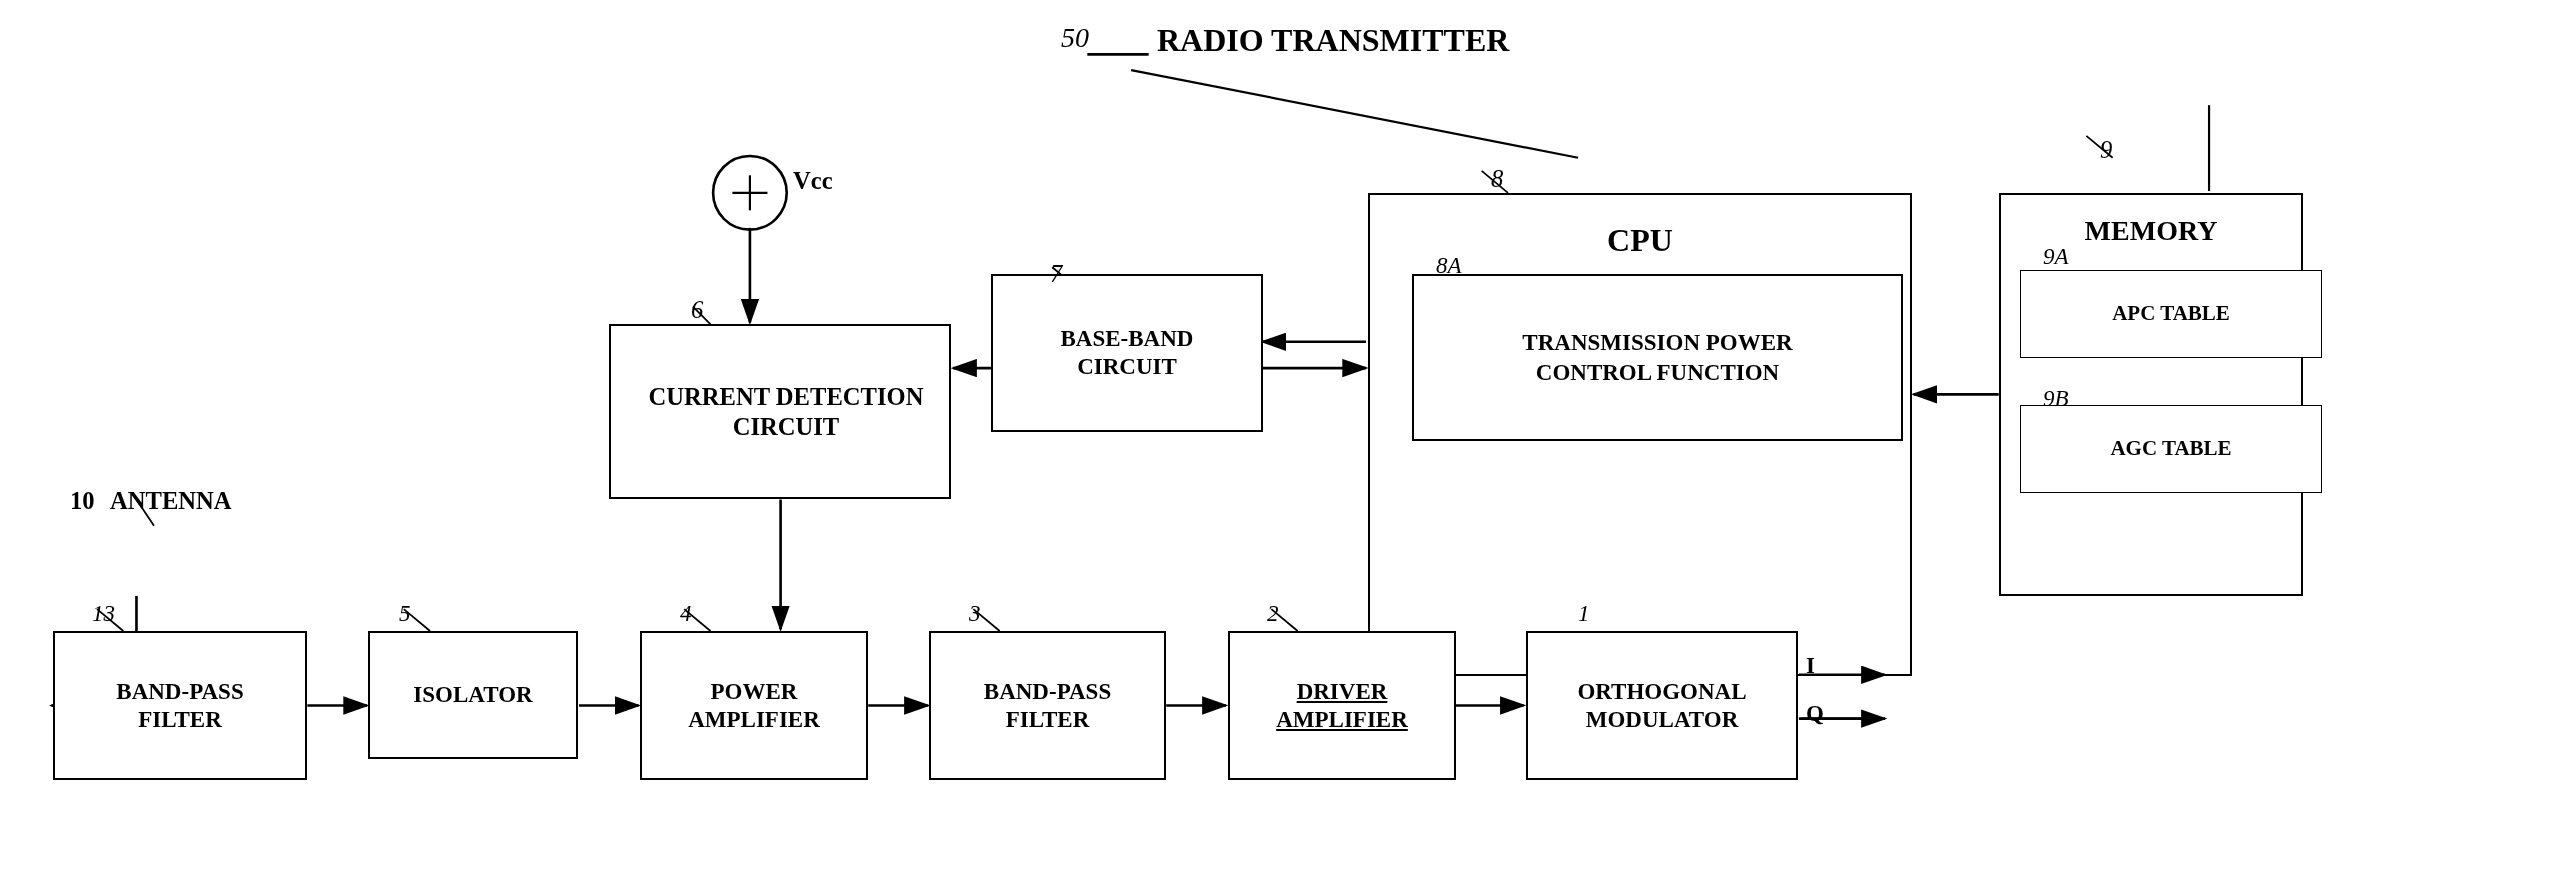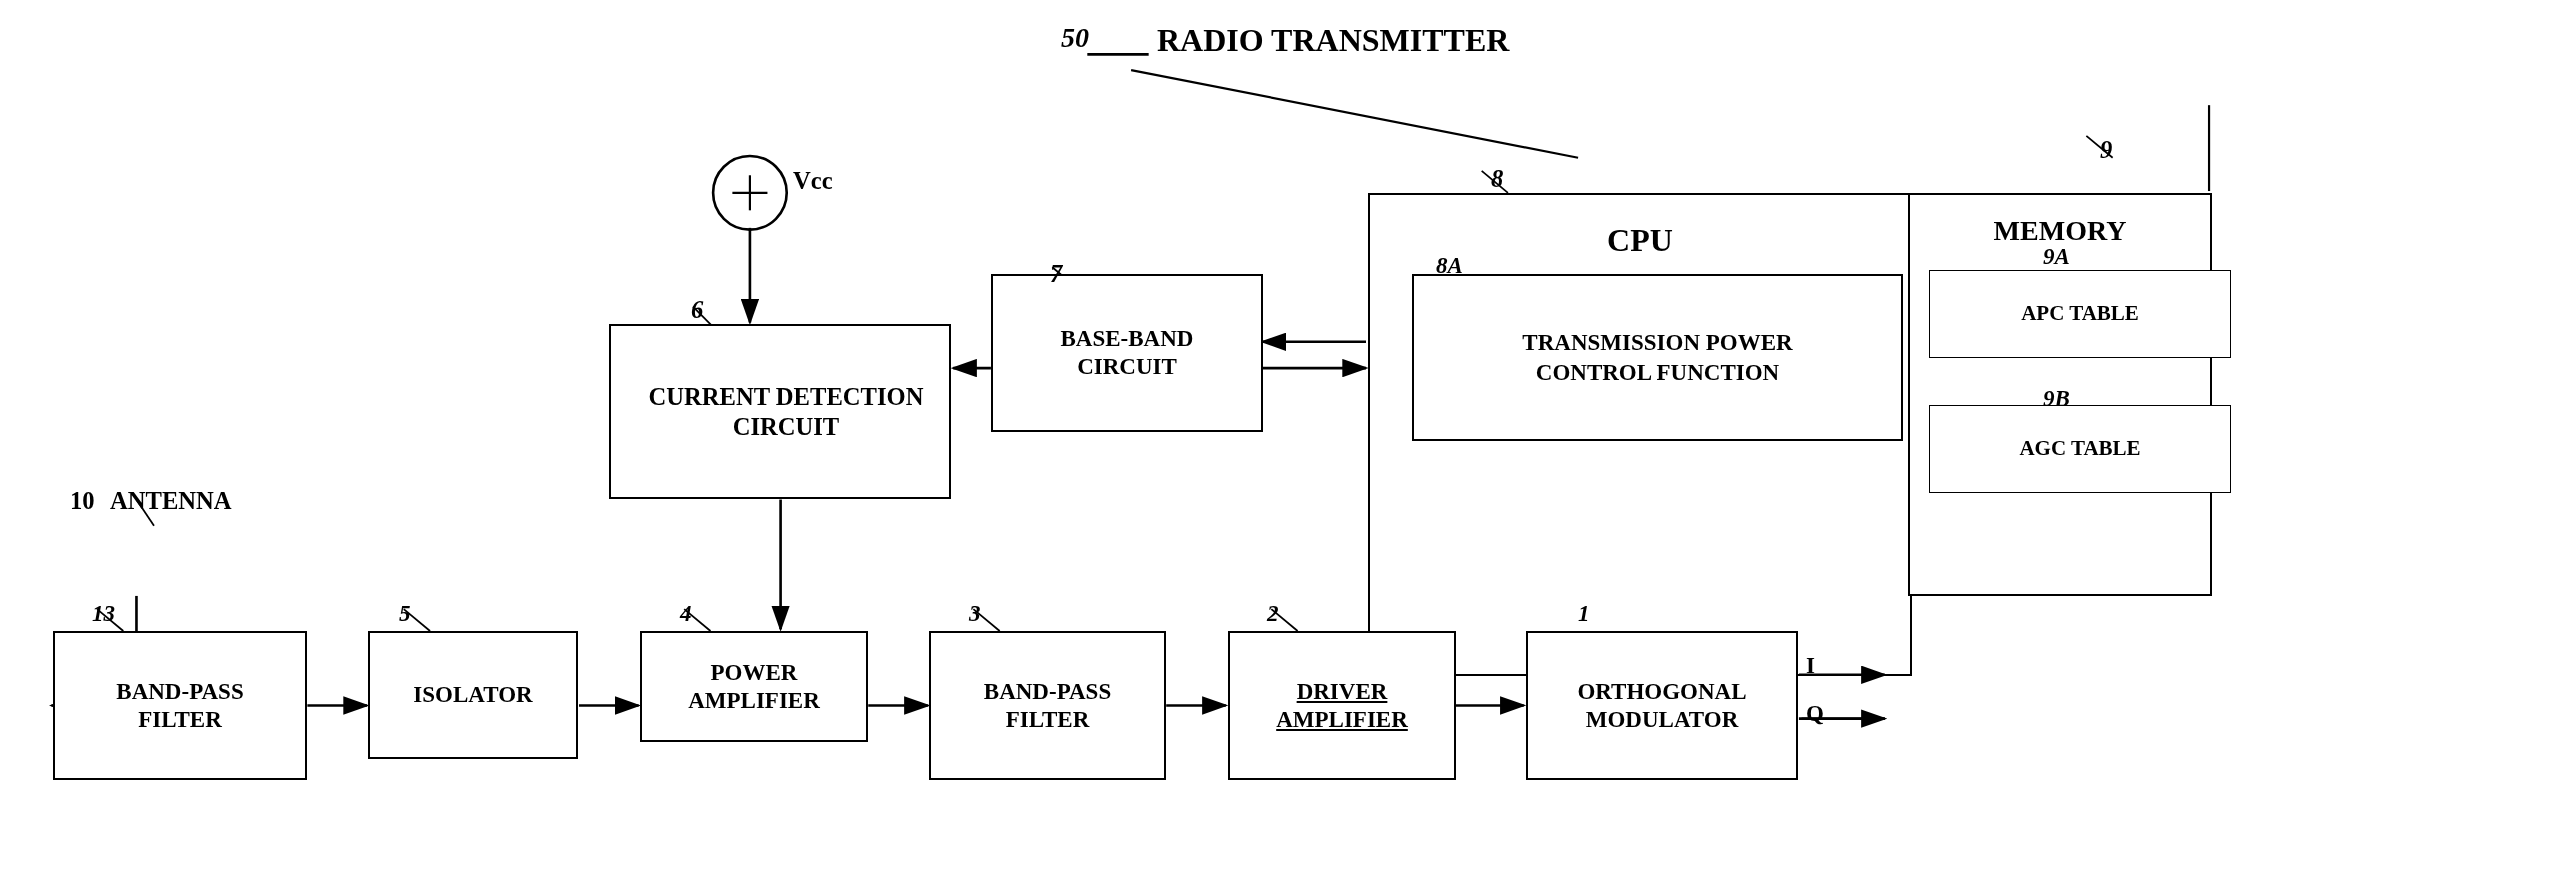--- a/index.html
+++ b/index.html
@@ -52,21 +52,21 @@
     svg.lines {
       position: absolute;
       top: 0; left: 0;
       width: 2576px;
       height: 886px;
       pointer-events: none;
     }
     .ref-num {
       position: absolute;
       font-size: 24.6px;
-      font-weight: bold;
+      font-weight: normal;
       font-style: italic;
     }
   </style>
 </head>
 <body>
 
 <div class="diagram">
 
   <svg class="lines" xmlns="http://www.w3.org/2000/svg" viewBox="0 0 2938 1011" width="2576" height="886">
     <defs>
@@ -165,21 +165,21 @@
     <div class="block" style="position:absolute; left:26px; top:79px; width:491px; height:167px; font-size:23px;margin-left:16px;">
       <span style="white-space:pre-line; text-align:center; line-height:1.3;">TRANSMISSION POWER
 CONTROL FUNCTION</span>
     </div>
   </div>
 
   <div class="ref-num" style="left:1491px; top:165px; font-size:24.6px;">8</div>
 
   <div class="ref-num" style="left:1436px; top:253px; font-size:23px;">8A</div>
 
-  <div class="block" style="left:1908px; top:193px; width:304px; height:403px; font-size:28px;">
+  <div class="block" style="left:1999px; top:193px; width:304px; height:403px; font-size:28px;">
     <span style="position:absolute;top:19px;left:0;right:0;text-align:center;">MEMORY</span>
 
     <div class="block-thin" style="position:absolute; left:19px; top:75px; width:302px; height:88px; font-size:21px;">
       <span>APC TABLE</span>
     </div>
 
     <div class="block-thin" style="position:absolute; left:19px; top:210px; width:302px; height:88px; font-size:21px;">
       <span>AGC TABLE</span>
     </div>
   </div>
@@ -210,21 +210,21 @@
   </div>
 
   <div class="ref-num" style="left:92px; top:601px; font-size:23px;">13</div>
 
   <div class="block" style="left:368px; top:631px; width:210px; height:128px; font-size:23px;">
     <span>ISOLATOR</span>
   </div>
 
   <div class="ref-num" style="left:399px; top:601px; font-size:23px;">5</div>
 
-  <div class="block" style="left:640px; top:631px; width:228px; height:111px; font-size:23px;">
+  <div class="block" style="left:640px; top:631px; width:228px; height:149px; font-size:23px;">
     <span style="white-space:pre-line;">POWER
 AMPLIFIER</span>
   </div>
 
   <div class="ref-num" style="left:680px; top:601px; font-size:23px;">4</div>
 
   <div class="block" style="left:929px; top:631px; width:237px; height:149px; font-size:23px;">
     <span style="white-space:pre-line;">BAND-PASS
 FILTER</span>
   </div>

